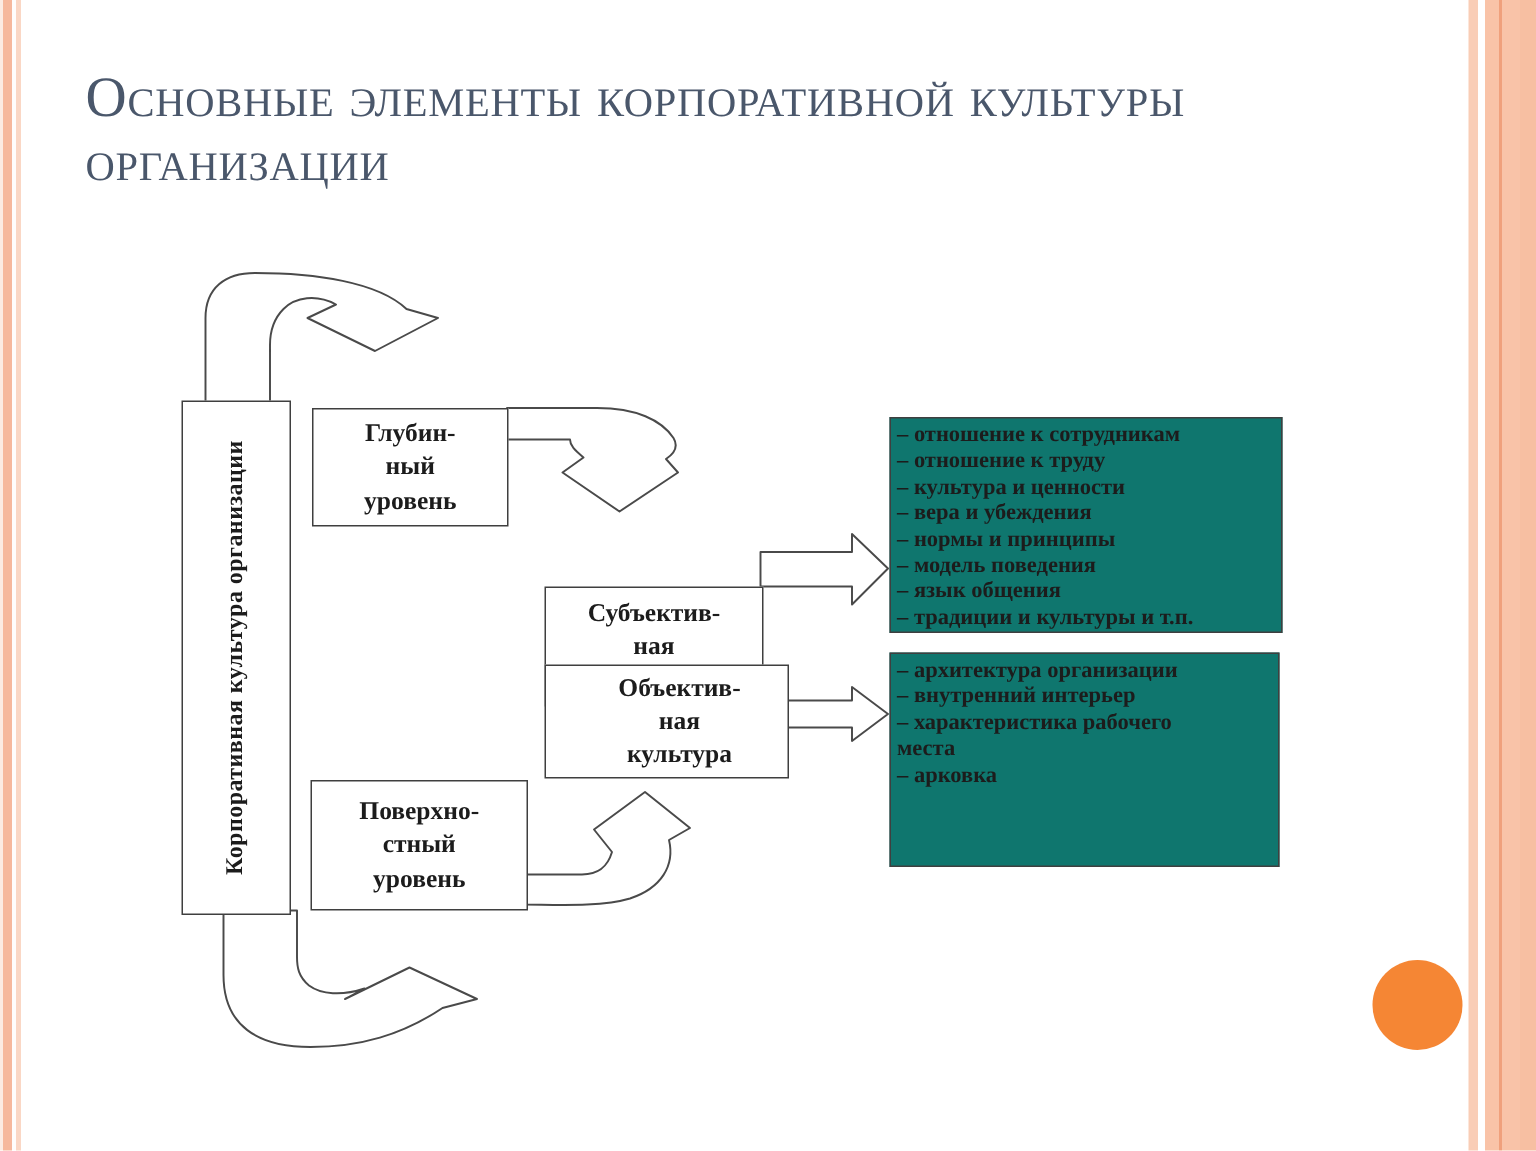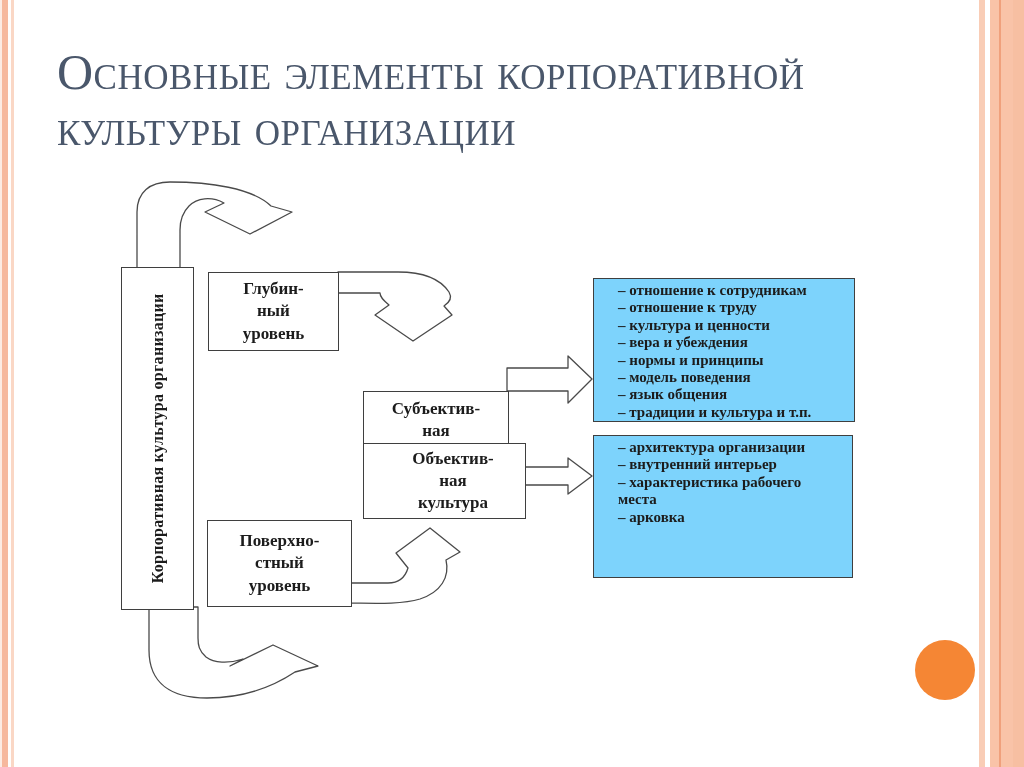--- a/index.html
+++ b/index.html
@@ -23,21 +23,21 @@
     background:linear-gradient(to right,
       #f9cdb6 0px,#f9cdb6 6px,
       #ffffff 6px,#ffffff 11px,
       #f9c3a8 11px,#f9c3a8 20px,
       #f0a07c 20px,#f0a07c 22px,
       #f9c3a8 22px,#f9c3a8 34px,
       #f7bfa2 34px,#f7bfa2 45px);
   }
   .title{
     position:absolute;left:57px;top:44px;width:900px;
-    font-size:50px;line-height:1.12;
+    font-size:38px;line-height:1.12;
     font-variant:small-caps;
     letter-spacing:0.5px;
     color:#4a576b;
   }
   .diagram{position:absolute;inset:0;}
   svg.arrows{position:absolute;left:0;top:0;}
   .dbox{
     position:absolute;
     border:1px solid #3f3f3f;
     background:#ffffff;
@@ -52,22 +52,22 @@
     transform:rotate(-90deg);
     white-space:nowrap;
     font-size:16px;font-weight:bold;letter-spacing:0.3px;
   }
   .deep{left:208px;top:272px;width:129px;height:77px;text-align:center;}
   .subj{left:363px;top:347px;width:144px;height:78px;margin-top:44px;}
   .obj{left:363px;top:443px;width:144px;height:74px;padding-left:17px;}
   .surf{left:207px;top:520px;width:143px;height:85px;}
   .listbox{
     position:absolute;
-    border:1px solid #3f3f3f;background:#7dd3fc;
-    padding:3px 6px 2px 24px;
+    border:1px solid #3f3f3f;background:#0f766e;
+    padding:3px 6px 2px 4px;
     font-weight:bold;color:#1c1c1c;
     font-size:15px;line-height:17.4px;
     box-sizing:border-box;
   }
   .list1{left:593px;top:278px;width:262px;height:144px;}
   .list2{left:593px;top:435px;width:260px;height:143px;}
   .listbox .li{white-space:pre-line;}
   .accent-circle{
     position:absolute;left:915px;top:640px;width:60px;height:60px;
     border-radius:50%;background:#F58634;
@@ -135,21 +135,21 @@
   </div>
 
   <div class="listbox list1">
       <div class="li">– отношение к сотрудникам</div>
       <div class="li">– отношение к труду</div>
       <div class="li">– культура и ценности</div>
       <div class="li">– вера и убеждения</div>
       <div class="li">– нормы и принципы</div>
       <div class="li">– модель поведения</div>
       <div class="li">– язык общения</div>
-      <div class="li">– традиции и культура и т.п.</div>
+      <div class="li">– традиции и культуры и т.п.</div>
     </div>
 
   <div class="listbox list2">
       <div class="li">– архитектура организации</div>
       <div class="li">– внутренний интерьер</div>
       <div class="li">– характеристика рабочего
 места</div>
       <div class="li">– арковка</div>
     </div>
 

